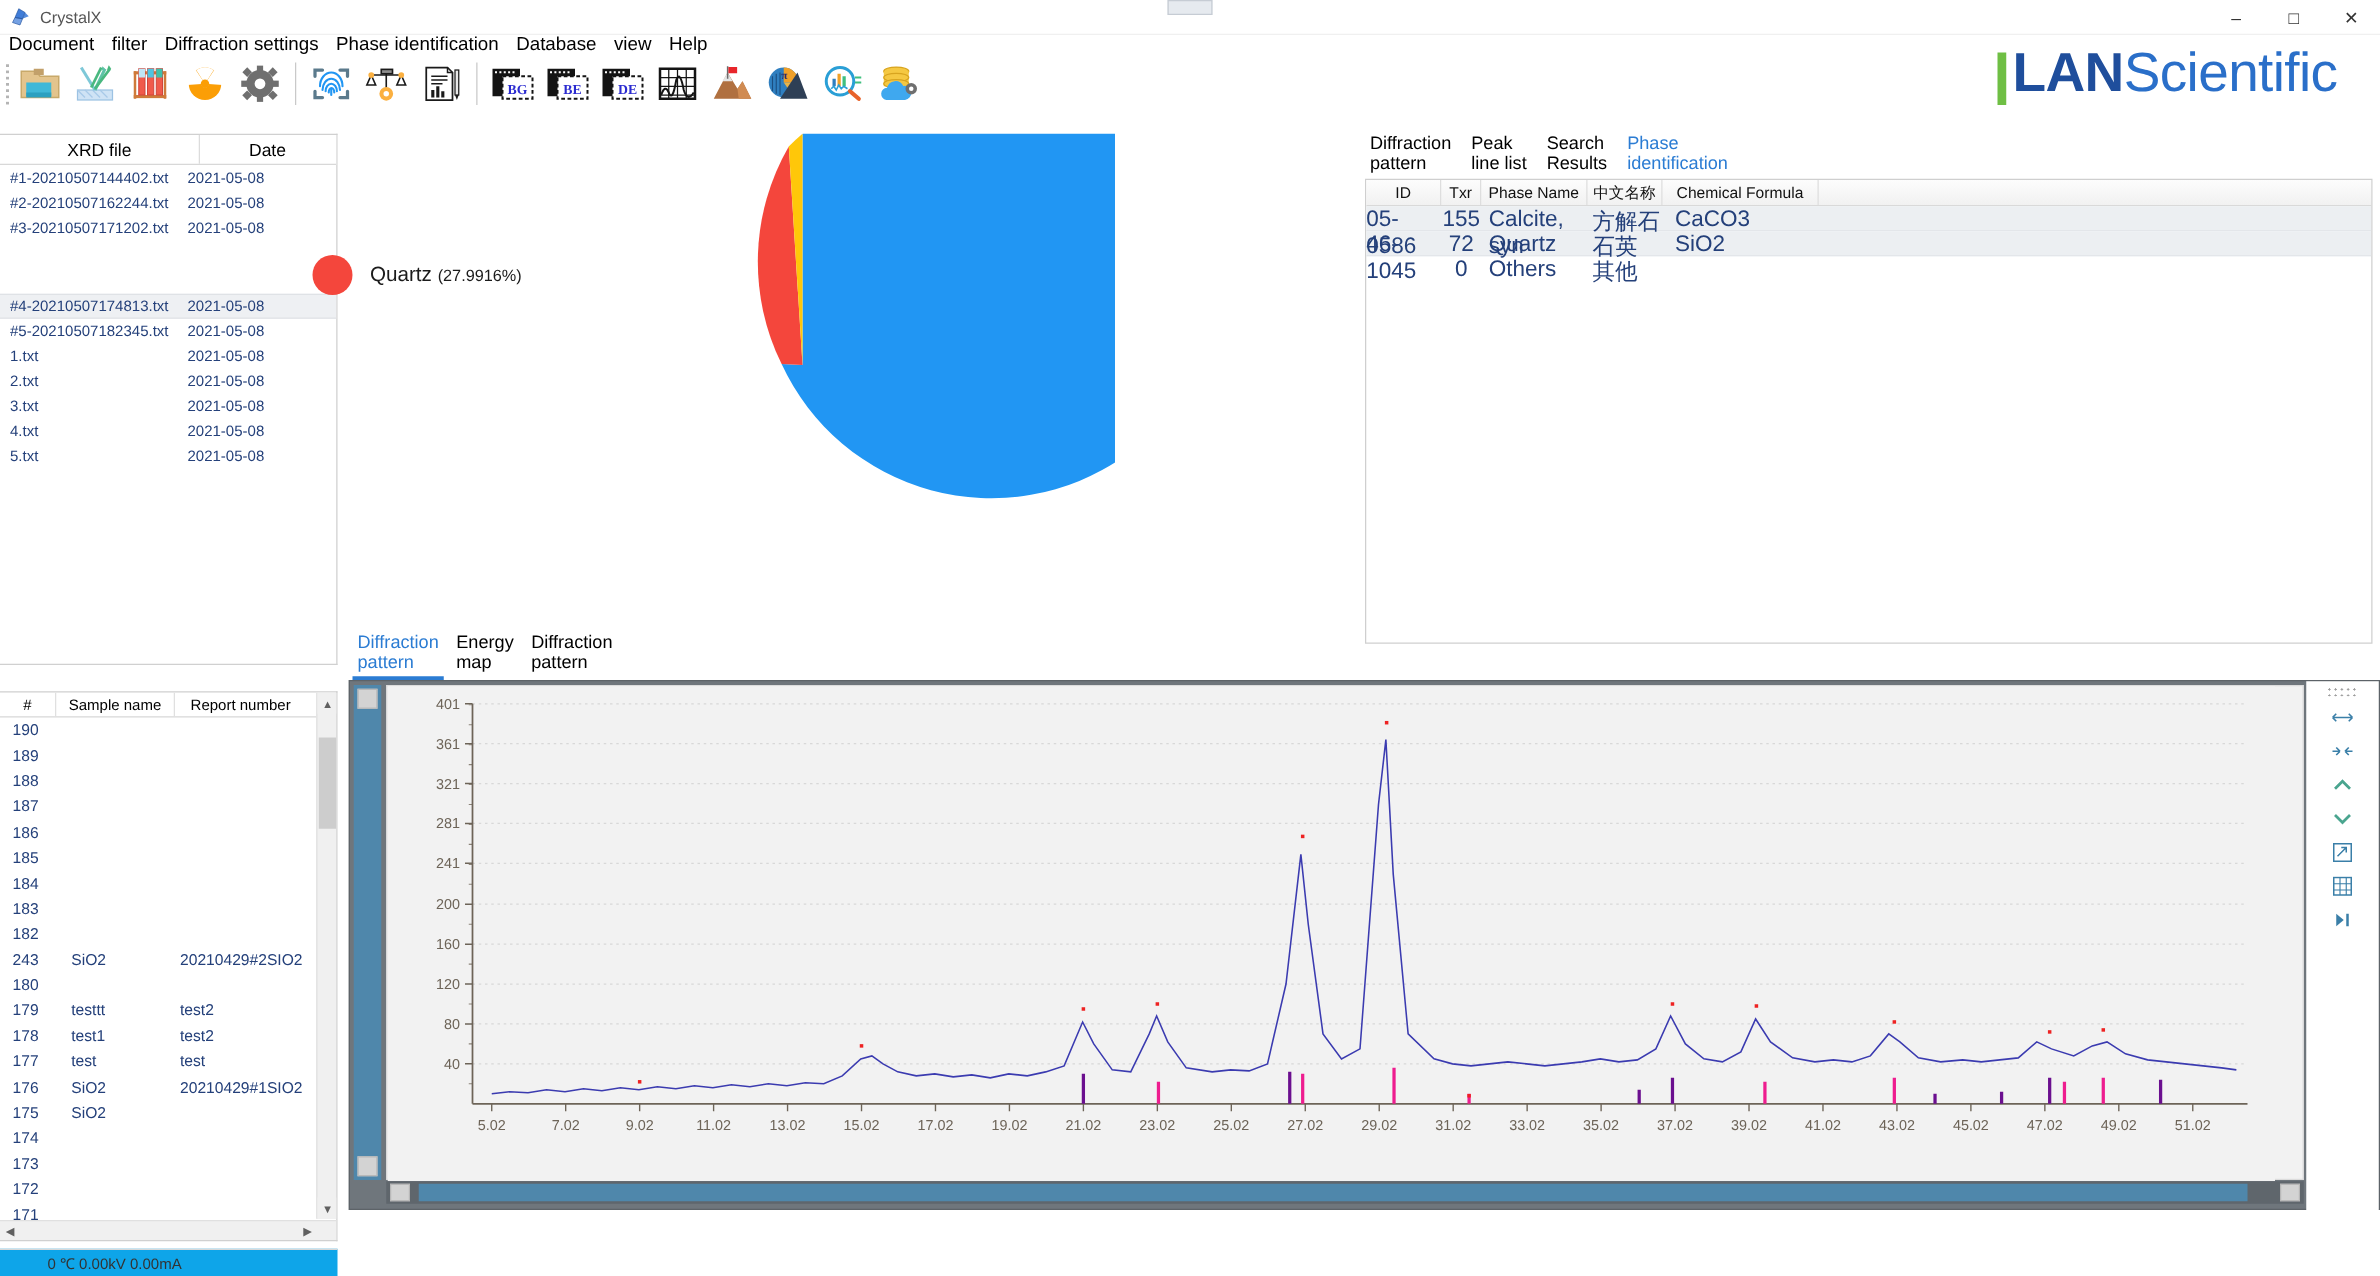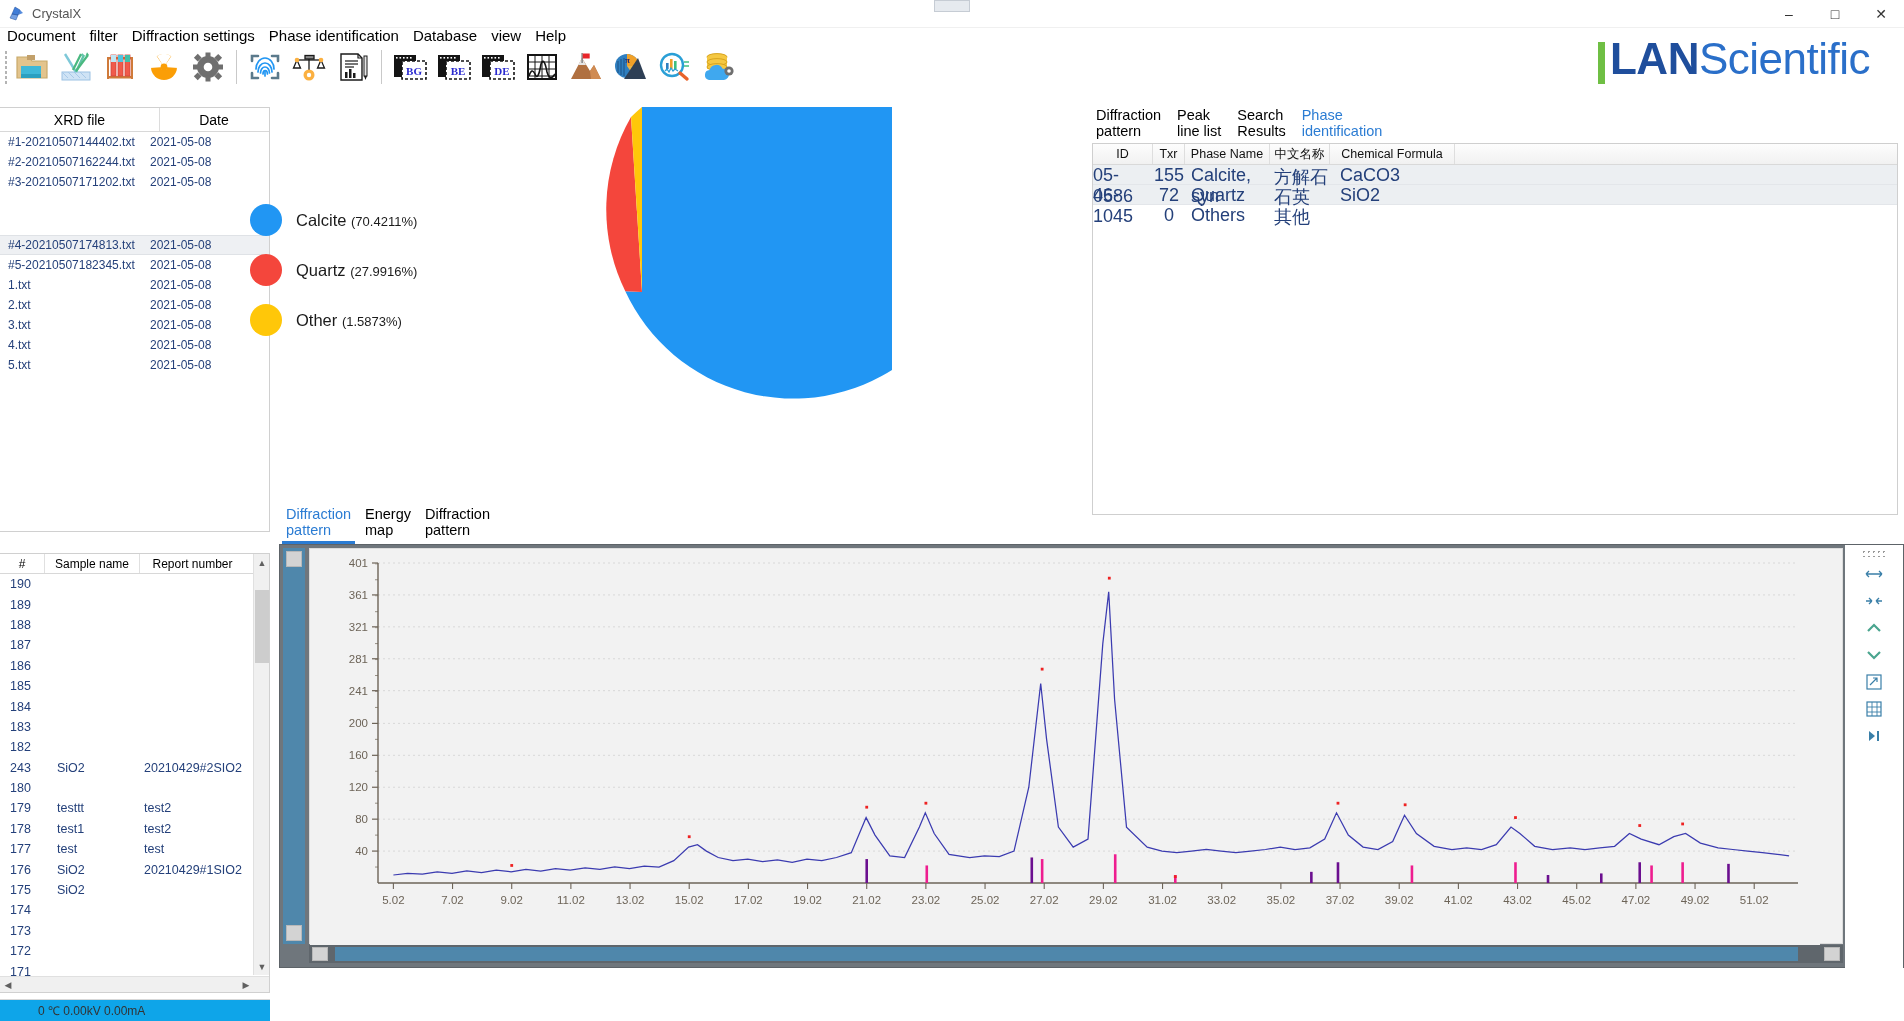--- a/index.html
+++ b/index.html
@@ -534,30 +534,22 @@
 
       <path d="M 370 185 L 370 0 A 185 185 0 1 1 353.3 184.25 Z" fill="#2196f3"></path>
 
       <path d="M 370 185 L 353.3 184.25 A 185 185 0 0 1 359.0 10.1 Z" fill="#f4463c"></path>
 
       <path d="M 370 185 L 359.0 10.1 A 185 185 0 0 1 370 0 Z" fill="#ffc709"></path>
     </svg>
 
     <div class="legend">
       <div class="legrow">
-        <span class="legdot" style="background:#2196f3"></span>
-        <span class="legtxt"><span>Calcite</span> <span class="pct">(70.4211%)</span></span>
-      </div>
-      <div class="legrow">
         <span class="legdot" style="background:#f4463c"></span>
         <span class="legtxt"><span>Quartz</span> <span class="pct">(27.9916%)</span></span>
-      </div>
-      <div class="legrow">
-        <span class="legdot" style="background:#ffc709"></span>
-        <span class="legtxt"><span>Other</span> <span class="pct">(1.5873%)</span></span>
       </div>
     </div>
   </div>
 
   <div class="phasepanel">
     <div class="phasetabs">
       <div class="ptab">
         <span>Diffraction</span>
         <span>pattern</span>
       </div>

